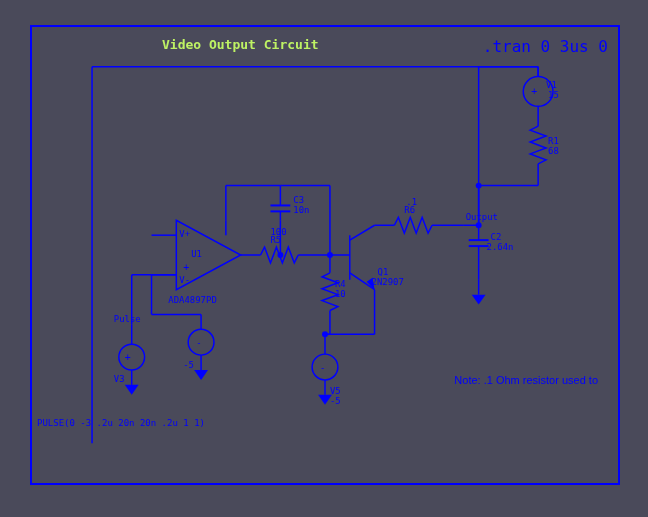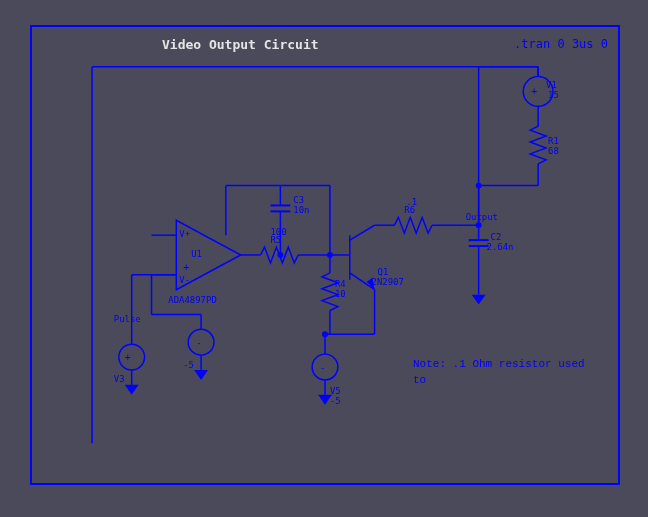--- a/index.html
+++ b/index.html
@@ -29,62 +29,64 @@
       position: absolute;
       top: 0;
       left: 0;
       width: 100%;
       height: 100%;
     }
     .title-text {
       position: absolute;
       top: 10px;
       left: 130px;
-      color: #e5e5e5;
+      color: #bef264;
       font-size: 13px;
       font-weight: bold;
       font-family: monospace;
     }
     .tran-text {
       position: absolute;
       top: 10px;
       right: 10px;
       color: #0000ff;
-      font-size: 12px;
+      font-size: 16px;
       font-family: monospace;
     }
     .note-text {
       position: absolute;
       bottom: 95px;
       right: 20px;
       color: #0000ff;
       font-size: 11px;
-      font-family: Liberation Mono, monospace;
+      font-family: Liberation Sans, sans-serif;
       width: 185px;
       line-height: 1.4;
+      text-align: right;
     }
     .pulse-text {
       position: absolute;
       bottom: 55px;
       left: 5px;
       color: #0000ff;
       font-size: 9px;
       font-family: monospace;
     }
   </style>
 </head>
 <body>
 
 <div class="canvas">
   <div class="schematic-area">
     <span class="title-text">Video Output Circuit</span>
     <span class="tran-text">.tran 0 3us 0</span>
     <span class="note-text">
       <span>Note: .1 Ohm resistor used to</span><br>
     </span>
+    <span class="pulse-text">PULSE(0 -3 .2u 20n 20n .2u 1 1)</span>
 
     <svg viewBox="0 0 590 460" xmlns="http://www.w3.org/2000/svg">
 
       <defs>
         <marker id="arrowdown" markerWidth="6" markerHeight="6" refX="3" refY="6" orient="auto">
           <path d="M0,0 L3,6 L6,0" fill="none" stroke="#0000ff" stroke-width="1"></path>
         </marker>
       </defs>
 
       <polygon points="145,195 145,265 210,230" fill="#4a4a5a" stroke="#0000ff" stroke-width="1.5"></polygon>

